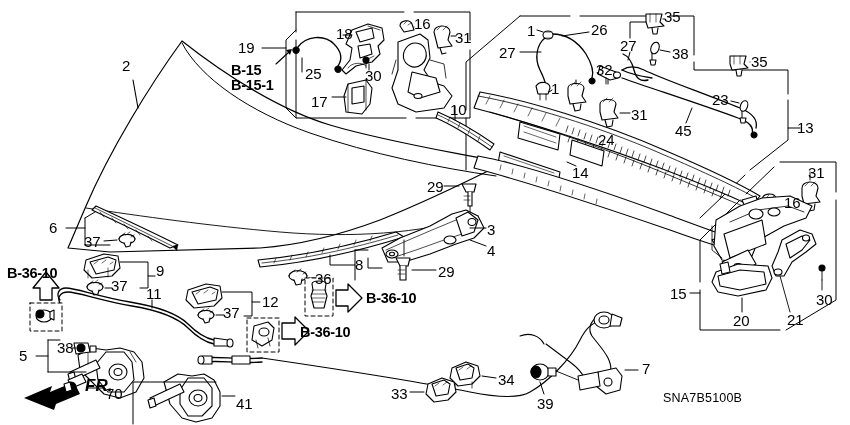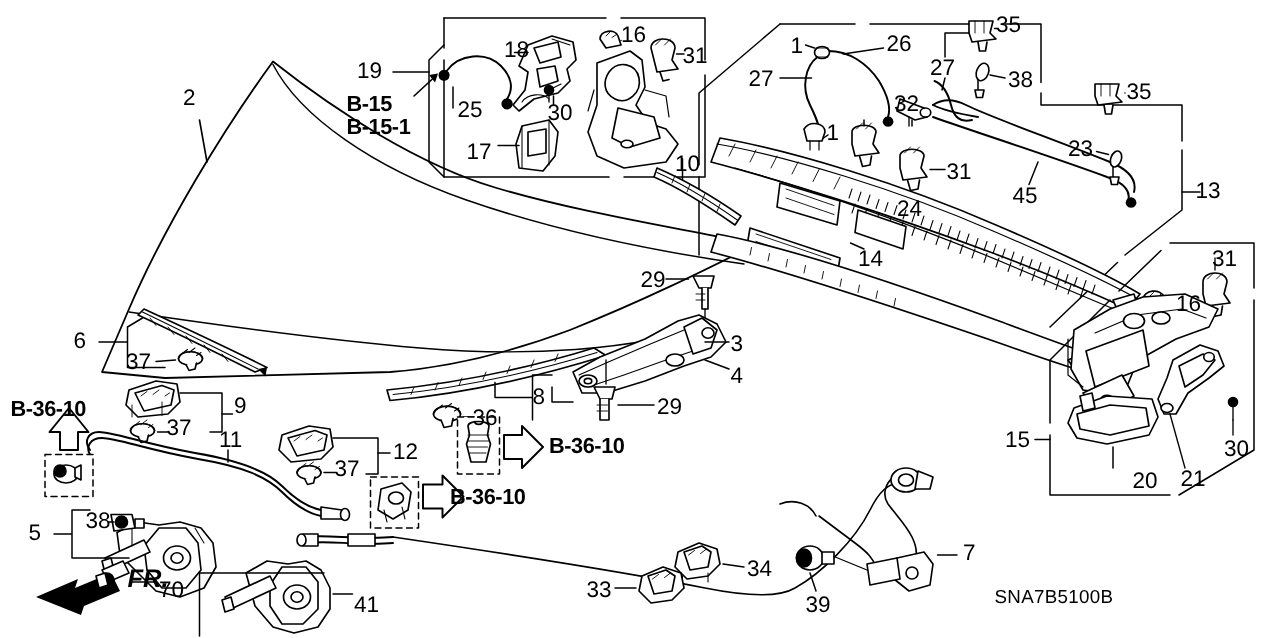--- a/index.html
+++ b/index.html
@@ -555,21 +555,21 @@
   <div class="lbl" style="left:427px;top:179px;">29</div>
   <div class="lbl" style="left:438px;top:264px;">29</div>
   <div class="lbl" style="left:487px;top:222px;">3</div>
   <div class="lbl" style="left:487px;top:243px;">4</div>
   <div class="lbl" style="left:355px;top:257px;">8</div>
   <div class="lbl" style="left:315px;top:271px;">36</div>
 
   <div class="lbl" style="left:808px;top:165px;">31</div>
   <div class="lbl" style="left:784px;top:195px;">16</div>
   <div class="lbl" style="left:670px;top:286px;">15</div>
-  <div class="lbl" style="left:733px;top:313px;margin-left:22px;">20</div>
+  <div class="lbl" style="left:733px;top:313px;">20</div>
   <div class="lbl" style="left:787px;top:312px;">21</div>
   <div class="lbl" style="left:816px;top:292px;">30</div>
 
   <div class="lbl" style="left:49px;top:220px;">6</div>
   <div class="lbl" style="left:84px;top:234px;">37</div>
   <div class="lbl" style="left:156px;top:263px;">9</div>
   <div class="lbl" style="left:111px;top:278px;">37</div>
   <div class="lbl" style="left:146px;top:286px;">11</div>
   <div class="lbl" style="left:262px;top:294px;">12</div>
   <div class="lbl" style="left:223px;top:305px;">37</div>

